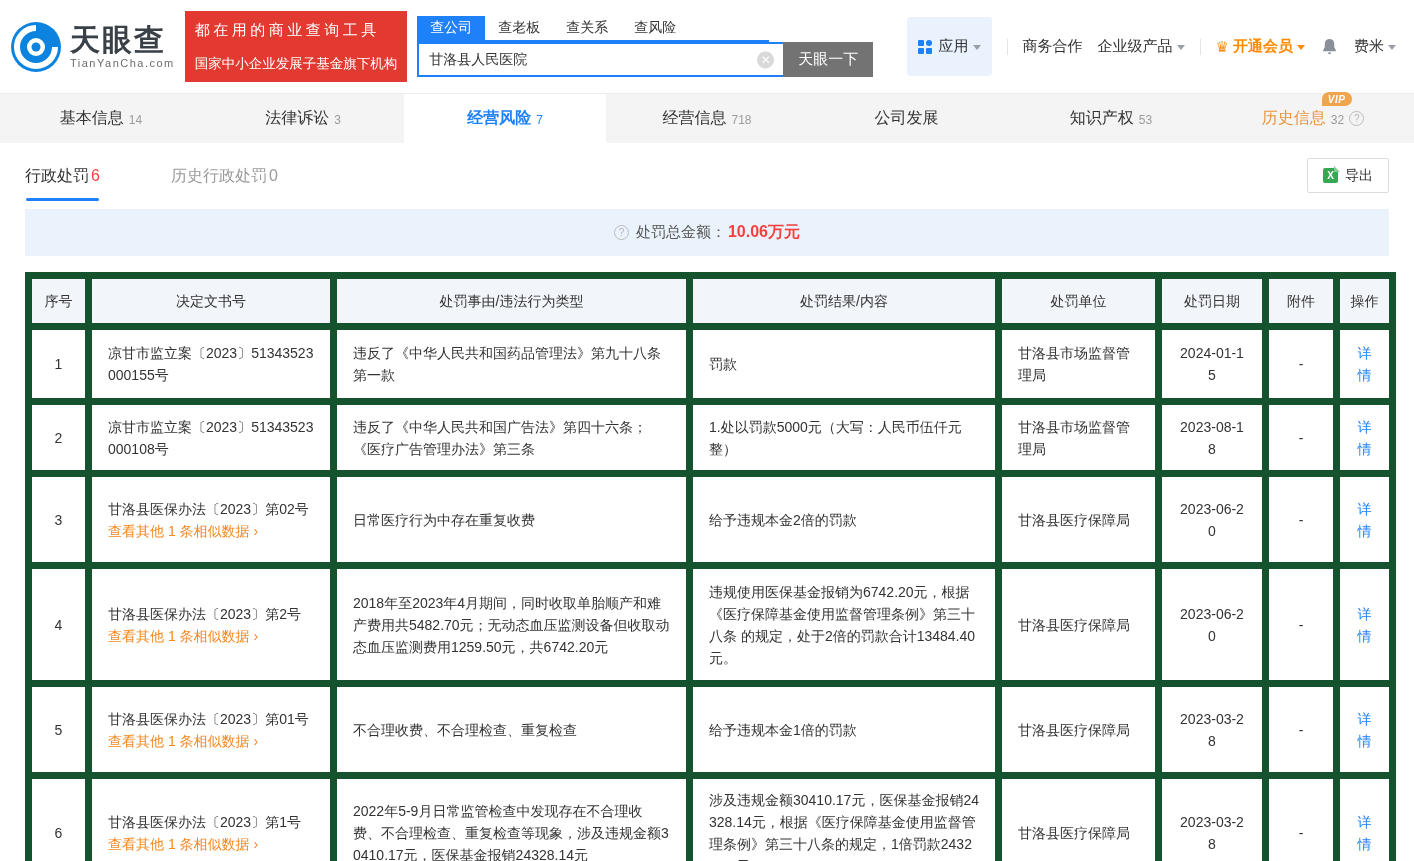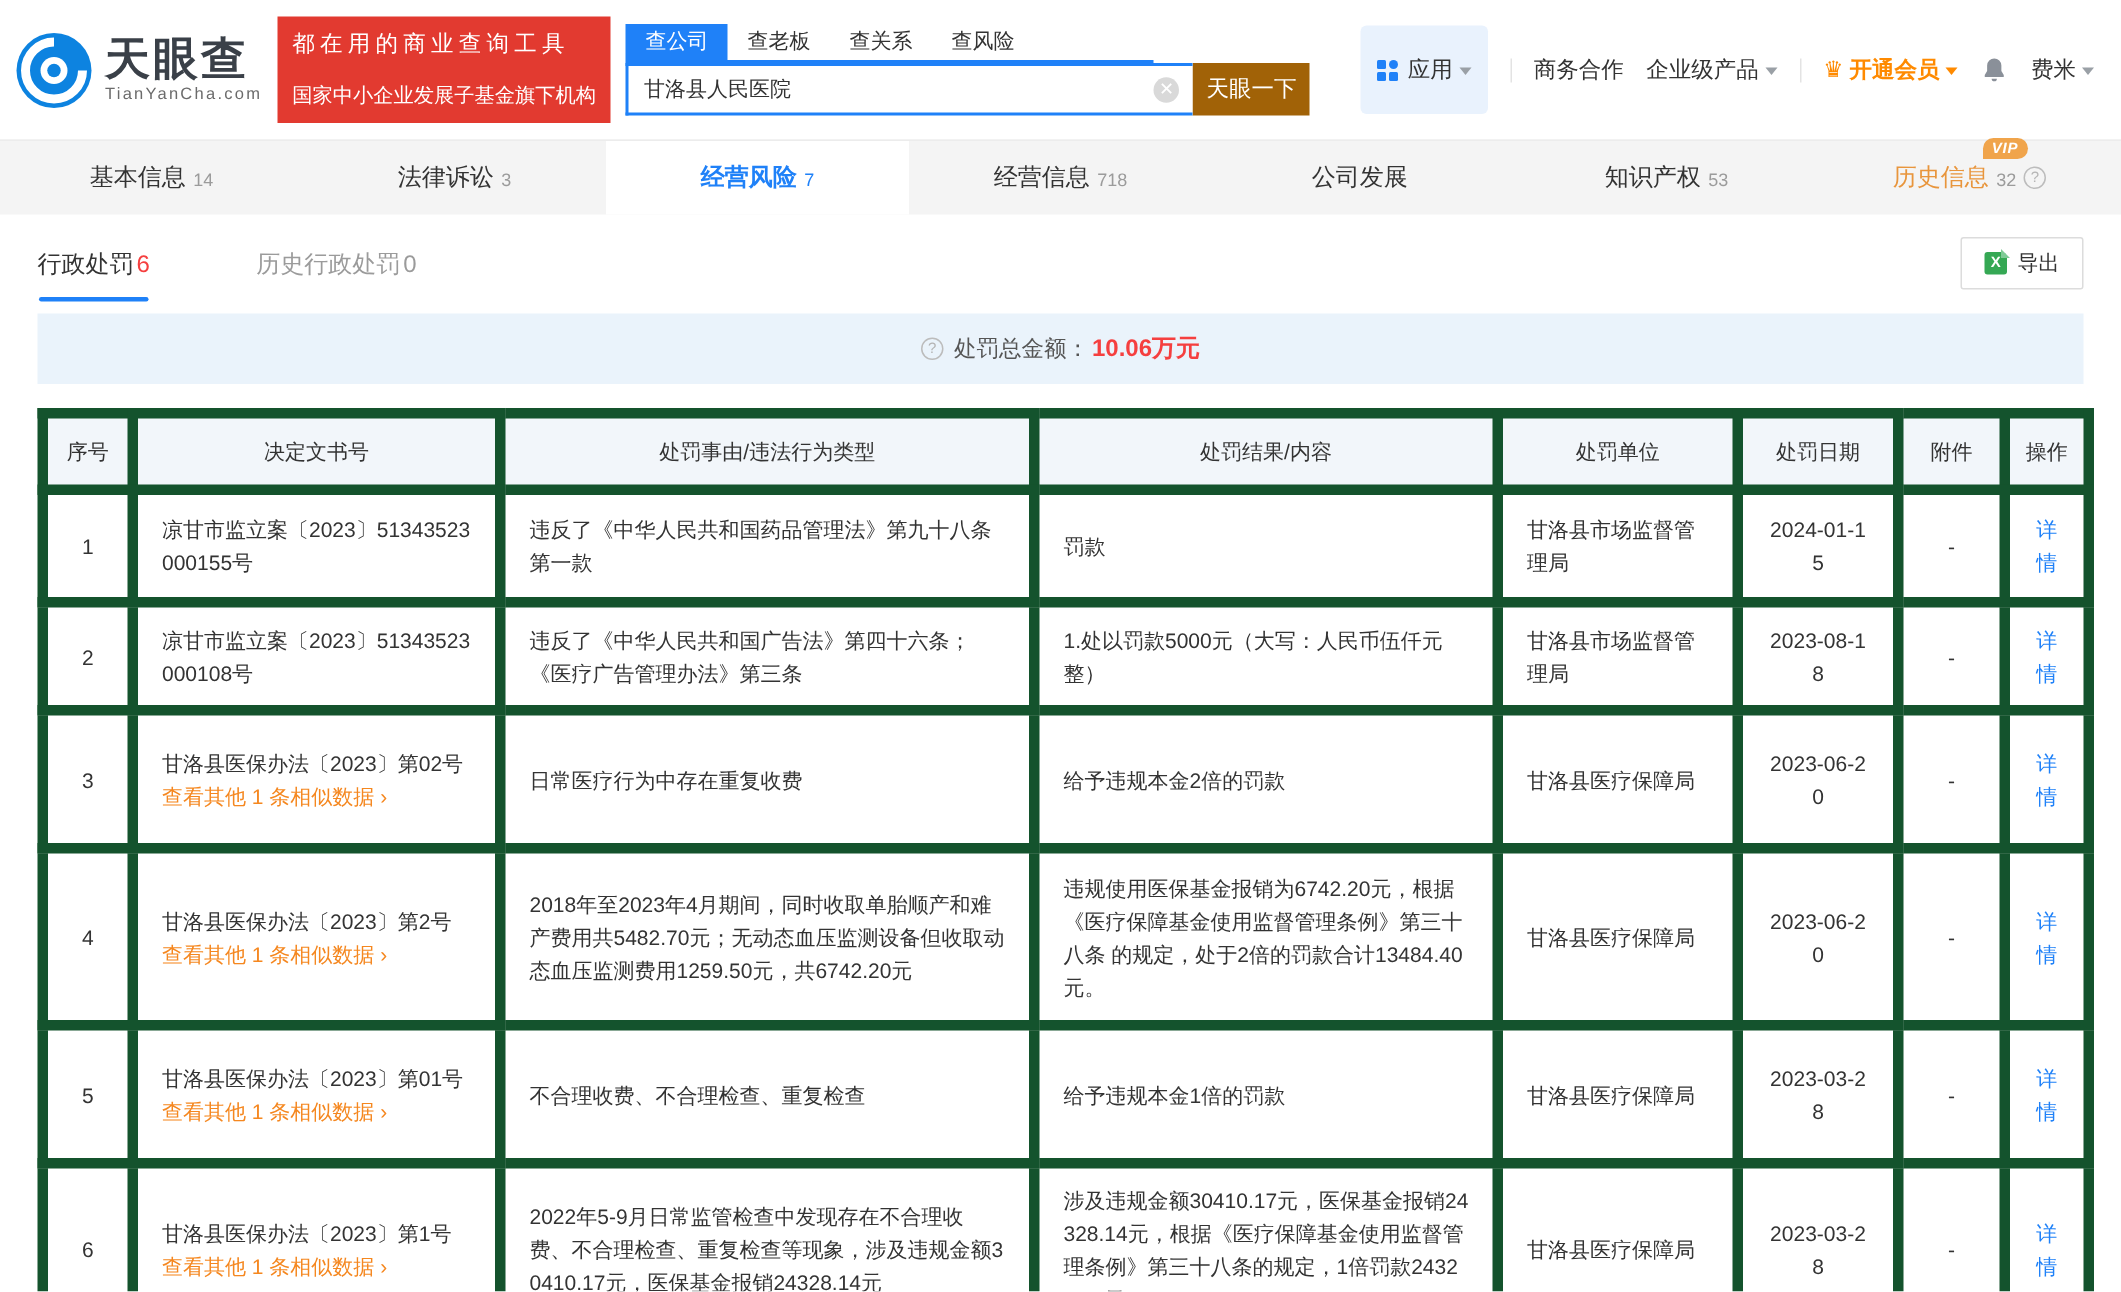--- a/index.html
+++ b/index.html
@@ -17,21 +17,21 @@
   .slogan .s2 { font-size:13.5px; white-space:nowrap;margin-top:12px; }
 
   .search-block { margin-left:10px; width:456px; }
   .search-tabs { display:flex; width:352px; border-bottom:2px solid #1f81f8; }
   .stab { font-size:14px; padding:3px 13px; color:#333; cursor:pointer; white-space:nowrap; }
   .stab.active { background:#1f81f8; color:#fff; }
   .search-row { display:flex; }
   .search-input-wrap { position:relative; flex:1; }
   .search-input { width:100%; height:35px; border:2px solid #1f81f8; border-right:none; padding:0 32px 0 10px; font-size:14px; color:#333; outline:none; font-family:Liberation Sans, sans-serif; }
   .clear-icon { position:absolute; right:9px; top:50%; transform:translateY(-50%); width:17px; height:17px; border-radius:50%; background:#d9d9d9; color:#fff; font-size:12px; line-height:17px; text-align:center; cursor:pointer; }
-  .search-btn { width:78px; height:35px; background:#a16207; color:#fff; border:none; font-size:15px; cursor:pointer; font-family:inherit; }
+  .search-btn { width:90px; height:35px; background:#737373; color:#fff; border:none; font-size:15px; cursor:pointer; font-family:inherit; }
 
   .top-menu { margin-left:auto; display:flex; align-items:center; gap:15px; font-size:15px; color:#333; white-space:nowrap; }
   .menu-item { display:flex; align-items:center; cursor:pointer; gap:4px; color:#333; text-decoration:none; }
   .apps-entry { background:#e9f2fd; border-radius:4px; padding:20px 11px; }
   .grid-icon { display:grid; grid-template-columns:6px 6px; grid-gap:2px; margin-right:3px; }
   .grid-icon i { width:6px; height:6px; background:#1f81f8; border-radius:1px; display:block; }
   .grid-icon i.dot { border-radius:50%; }
   .caret { width:0; height:0; border-left:4px solid transparent; border-right:4px solid transparent; border-top:5px solid #9aa0a6; display:inline-block; margin-top:2px; }
   .vip-entry { color:#ff8a00; font-weight:bold; }
   .vip-entry .caret { border-top-color:#ff8a00; }

